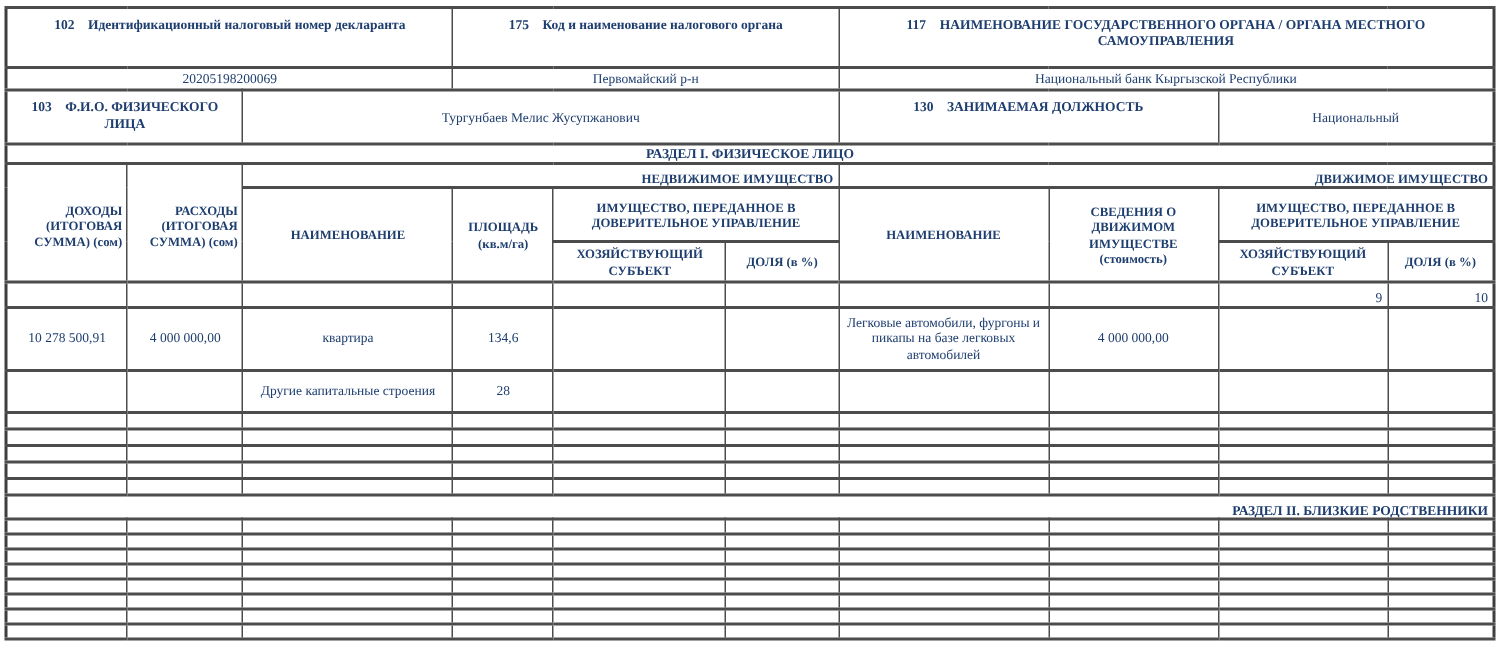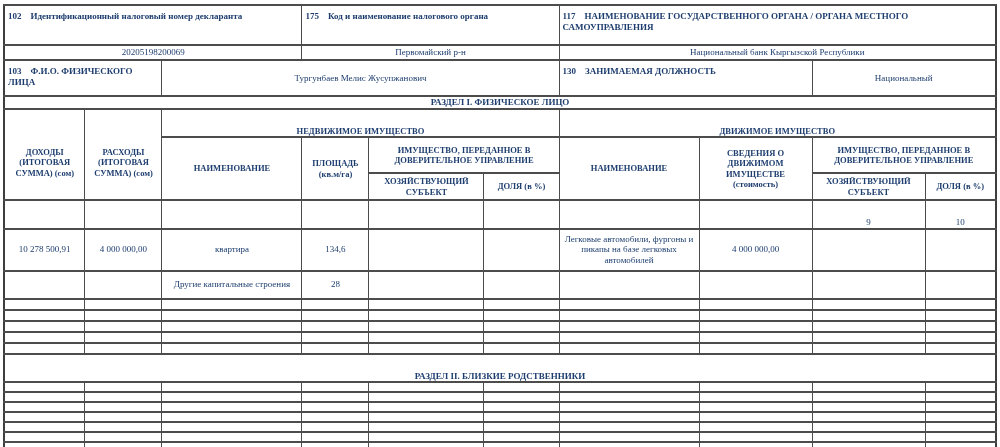--- a/index.html
+++ b/index.html
@@ -21,33 +21,33 @@
   td{
     border:1px solid #4c4c4c;
     border-top-width:2px;border-bottom-width:2px;
     box-sizing:border-box;
     font-size:9px;line-height:10.5px;
     padding:1px 3px;
     vertical-align:middle;
     overflow:hidden;
     word-wrap:break-word;
   }
-  .code-cell{font-weight:bold;text-align:left;vertical-align:top;padding-top:5px;}
+  .code-cell{font-weight:bold;text-align:center;vertical-align:top;padding-top:5px;}
   .code{display:inline-block;margin-right:9px;}
   .hdr{font-weight:bold;text-align:center;font-size:8.5px;line-height:10.5px;}
   .val{text-align:center;}
   .left{text-align:center;}
   .section-row td{
     font-weight:bold;text-align:center;padding:0 3px;font-size:9px;
   }
   .h40 td{height:40px;}
   .h15 td{height:15px;}
   .h36 td{height:36px;}
   .h10 td{height:10px;padding-top:0;padding-bottom:0;}
-  .h13 td{height:13px;padding-top:16px;padding-bottom:0;}
+  .h13 td{height:13px;padding-top:4px;padding-bottom:0;text-align:right;}
   .h27 td{height:27px;}
   .h42 td{height:42px;}
   .h24 td{height:28px;}
   .h11 td{height:11px;padding-top:0;padding-bottom:0;}
 </style>
 </head>
 <body>
 
 <div class="page">
 

